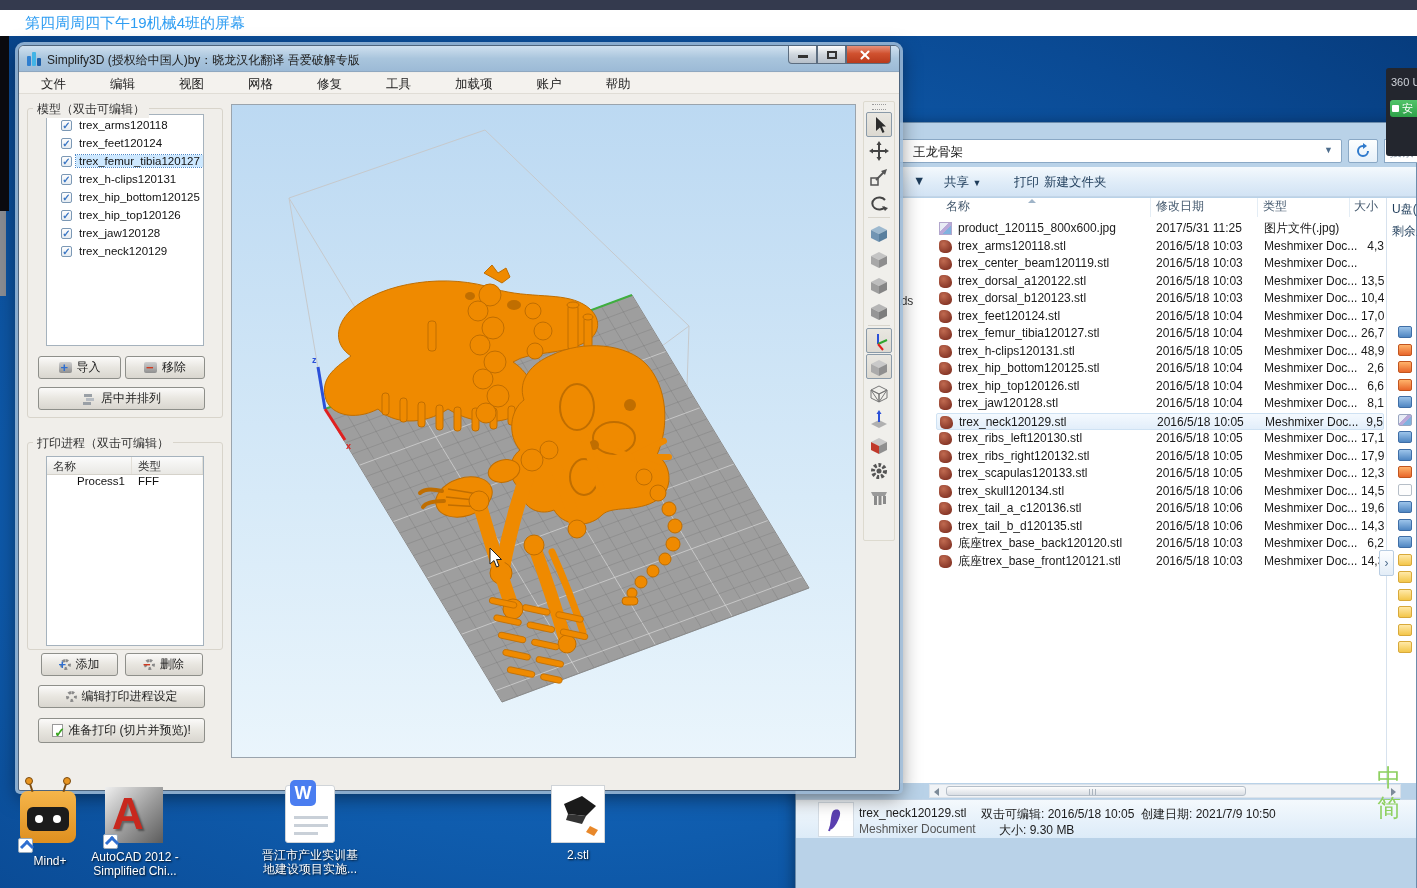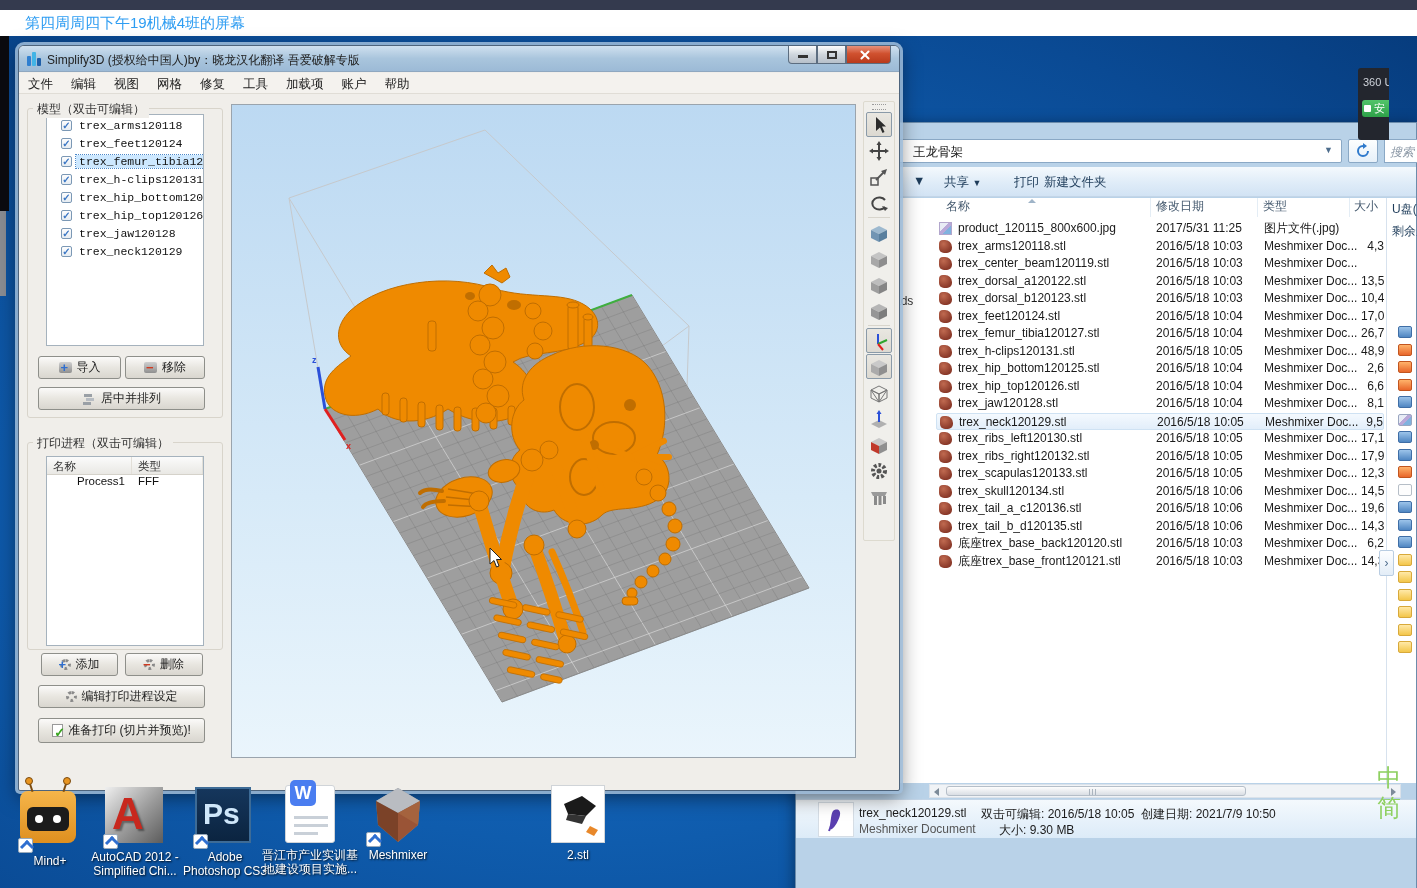--- a/index.html
+++ b/index.html
@@ -78,30 +78,30 @@
 .winbtns { position:absolute; right:8px; top:0; height:18px; display:flex; }
 .wbtn { width:29px; height:18px; border:1px solid #5c6d80; border-top:none;
   background:linear-gradient(#fdfdfd,#cfd6dd 50%, #b7c0ca); position:relative; }
 .wbtn.min { border-radius:0 0 0 4px; }
 .wbtn.close { width:45px; border-radius:0 0 4px 0; background:linear-gradient(#e8927c,#d0512f 45%, #b93a1c); }
 .wbtn .bar { position:absolute; left:9px; bottom:5px; width:10px; height:3px; background:#333; }
 .wbtn .box { position:absolute; left:9px; top:5px; width:10px; height:8px; border:2px solid #333; }
 .wbtn .x1,.wbtn .x2 { position:absolute; left:17px; top:3px; width:2px; height:12px; background:#fff; border-radius:1px; }
 .wbtn .x1 { transform:rotate(45deg); } .wbtn .x2 { transform:rotate(-45deg); }
 .menubar { position:absolute; left:0; top:27px; right:0; height:21px; background:#f4f2ee; border-bottom:1px solid #e0ddd6; display:flex; }
-.menu-item { font-size:12.5px; color:#222; padding:3px 9px; }
+.menu-item { font-size:12.5px; color:#222; padding:3px 22px; }
 
 
 .grp-label { position:absolute; font-size:12px; color:#333; background:#f0eeea; padding:0 4px; z-index:2; }
 .grp-box { position:absolute; border:1px solid #d8d4cb; border-radius:3px; }
 .listbox { position:absolute; left:27px; top:68px; width:158px; height:232px; background:#fff; border:1px solid #a5b2bd; overflow:hidden; }
 .mrow { display:flex; align-items:center; height:16px; margin:2px 0 0 14px; font-size:11.5px; }
 .cb { width:11px; height:11px; border:1px solid #7b98b5; border-radius:2px; background:linear-gradient(#fdfdfd,#e6ecf2);
   color:#3a76c4; font-size:10px; line-height:10px; text-align:center; font-weight:bold; margin-right:4px; flex:none; }
-.mlabel { color:#111; white-space:nowrap; padding:0 3px;font-family:Liberation Mono, monospace; }
+.mlabel { color:#111; white-space:nowrap; padding:0 3px; }
 .mlabel.sel { background:#cde8ff; outline:1px dotted #4d88c8; }
 .s3d-btn { position:absolute; display:flex; align-items:center; justify-content:center; gap:5px;
   background:linear-gradient(#fbfaf9,#e8e6e0 50%, #d9d6cf); border:1px solid #8e8f8a; border-radius:3px;
   font-size:12px; color:#222; }
 .bic-cube { width:13px; height:11px; background:linear-gradient(#cfcfcf,#8f8f8f); border-radius:2px; position:relative; }
 .bic-plus,.bic-minus { position:absolute; font-weight:bold; font-size:13px; line-height:10px; left:2px; top:1px; }
 .bic-plus { color:#2f6fd0; } .bic-minus { color:#d03a20; }
 .bic-gear { width:11px; height:11px; border:3px dotted #8a8a8a; border-radius:50%; position:relative; }
 .bic-page { width:11px; height:13px; background:#fff; border:1px solid #999; position:relative; }
 .bic-check { position:absolute; left:1px; top:2px; color:#3aa520; font-size:13px; font-weight:bold; line-height:11px; }
@@ -118,21 +118,21 @@
 .viewport svg { display:block; }
 
 
 .rtoolbar { position:absolute; left:844px; top:55px; width:32px; height:440px; background:#f0efeb; border:1px solid #dddacf; border-radius:2px; }
 .grip { height:6px; margin:2px 8px; border-top:1px dotted #9a9a9a; border-bottom:1px dotted #9a9a9a; }
 .tool { width:26px; height:25px; margin:1px auto; border:1px solid transparent; border-radius:2px; display:flex; align-items:center; justify-content:center; }
 .tool.sel { border-color:#8a9aa8; background:linear-gradient(#e9e7e1,#dcd9d1); }
 .tsep { height:1px; margin:2px 4px; background:#d8d5cc; }
 
 
-.popup360 { position:absolute; left:1358px; top:68px; width:31px; height:72px; background:#23262e; border-radius:3px 0 0 3px; overflow:hidden; z-index:30; }
+.popup360 { position:absolute; left:1386px; top:68px; width:31px; height:88px; background:#23262e; border-radius:3px 0 0 3px; overflow:hidden; z-index:30; }
 .popup360 .t { position:absolute; left:5px; top:8px; font-size:11px; color:#cfd3da; white-space:nowrap; }
 .popup360 .g { position:absolute; left:4px; top:32px; width:40px; height:17px; background:linear-gradient(#52c46a,#2ea149);
   border-radius:3px; color:#fff; font-size:11px; line-height:17px; padding-left:12px; }
 .popup360 .usb { position:absolute; left:2px; top:5px; width:7px; height:7px; background:#fff; border-radius:1px; }
 
 
 .ime { position:absolute; left:1372px; top:763px; z-index:40; color:#8ed060; font-size:24px; line-height:30px; text-align:center; width:34px; }
 
 
 .dicons { position:absolute; left:0; top:785px; width:660px; height:103px; z-index:5; }
@@ -850,58 +850,32 @@
         <div class="art-acad">
           <span>A</span>
         </div>
       <span class="sc-arrow"></span>
       </div>
     <div class="lbl">
         <div>AutoCAD 2012 -</div>
         <div>Simplified Chi...</div>
       </div>
   </div>
-  <div class="dicon" style="left:170px">
-    <div class="art">
-        <div class="art-ps">
-          <span>Ps</span>
-        </div>
-      <span class="sc-arrow"></span>
-      </div>
-    <div class="lbl">
-        <div>Adobe</div>
-        <div>Photoshop CS3</div>
-      </div>
-  </div>
   <div class="dicon" style="left:255px">
     <div class="art">
         <div class="art-doc">
       <span class="w">W</span>
           <span class="l" style="top:30px"></span>
           <span class="l" style="top:38px"></span>
           <span class="l" style="top:46px; width:24px"></span>
         </div>
       </div>
     <div class="lbl">
         <div>晋江市产业实训基</div>
         <div>地建设项目实施...</div>
-      </div>
-  </div>
-  <div class="dicon" style="left:343px">
-    <div class="art">
-      <svg width="60" height="60" viewBox="0 0 60 60">
-        <polygon points="30,3 52,16 50,40 30,57 10,40 8,16" fill="#8c8f94"></polygon>
-        <polygon points="30,3 52,16 30,28 8,16" fill="#b9bcc1"></polygon>
-        <polygon points="52,16 50,40 30,57 30,28" fill="#9a5436"></polygon>
-        <polygon points="8,16 30,28 30,57 10,40" fill="#7b4228"></polygon>
-        <polygon points="30,28 52,16 50,40" fill="#aa6a42" opacity="0.7"></polygon>
-      </svg>
-      <span class="sc-arrow"></span></div>
-    <div class="lbl">
-        <div>Meshmixer</div>
       </div>
   </div>
   <div class="dicon" style="left:523px">
     <div class="art">
         <div class="art-stl">
       <svg width="52" height="56" viewBox="0 0 52 56">
             <polygon points="12,18 30,10 44,20 34,30 16,28" fill="#1a1a1a"></polygon>
             <polygon points="16,28 34,30 30,38 14,34" fill="#333"></polygon>
             <polygon points="38,40 46,44 42,50 34,46" fill="#e8882a"></polygon>
           </svg></div>

